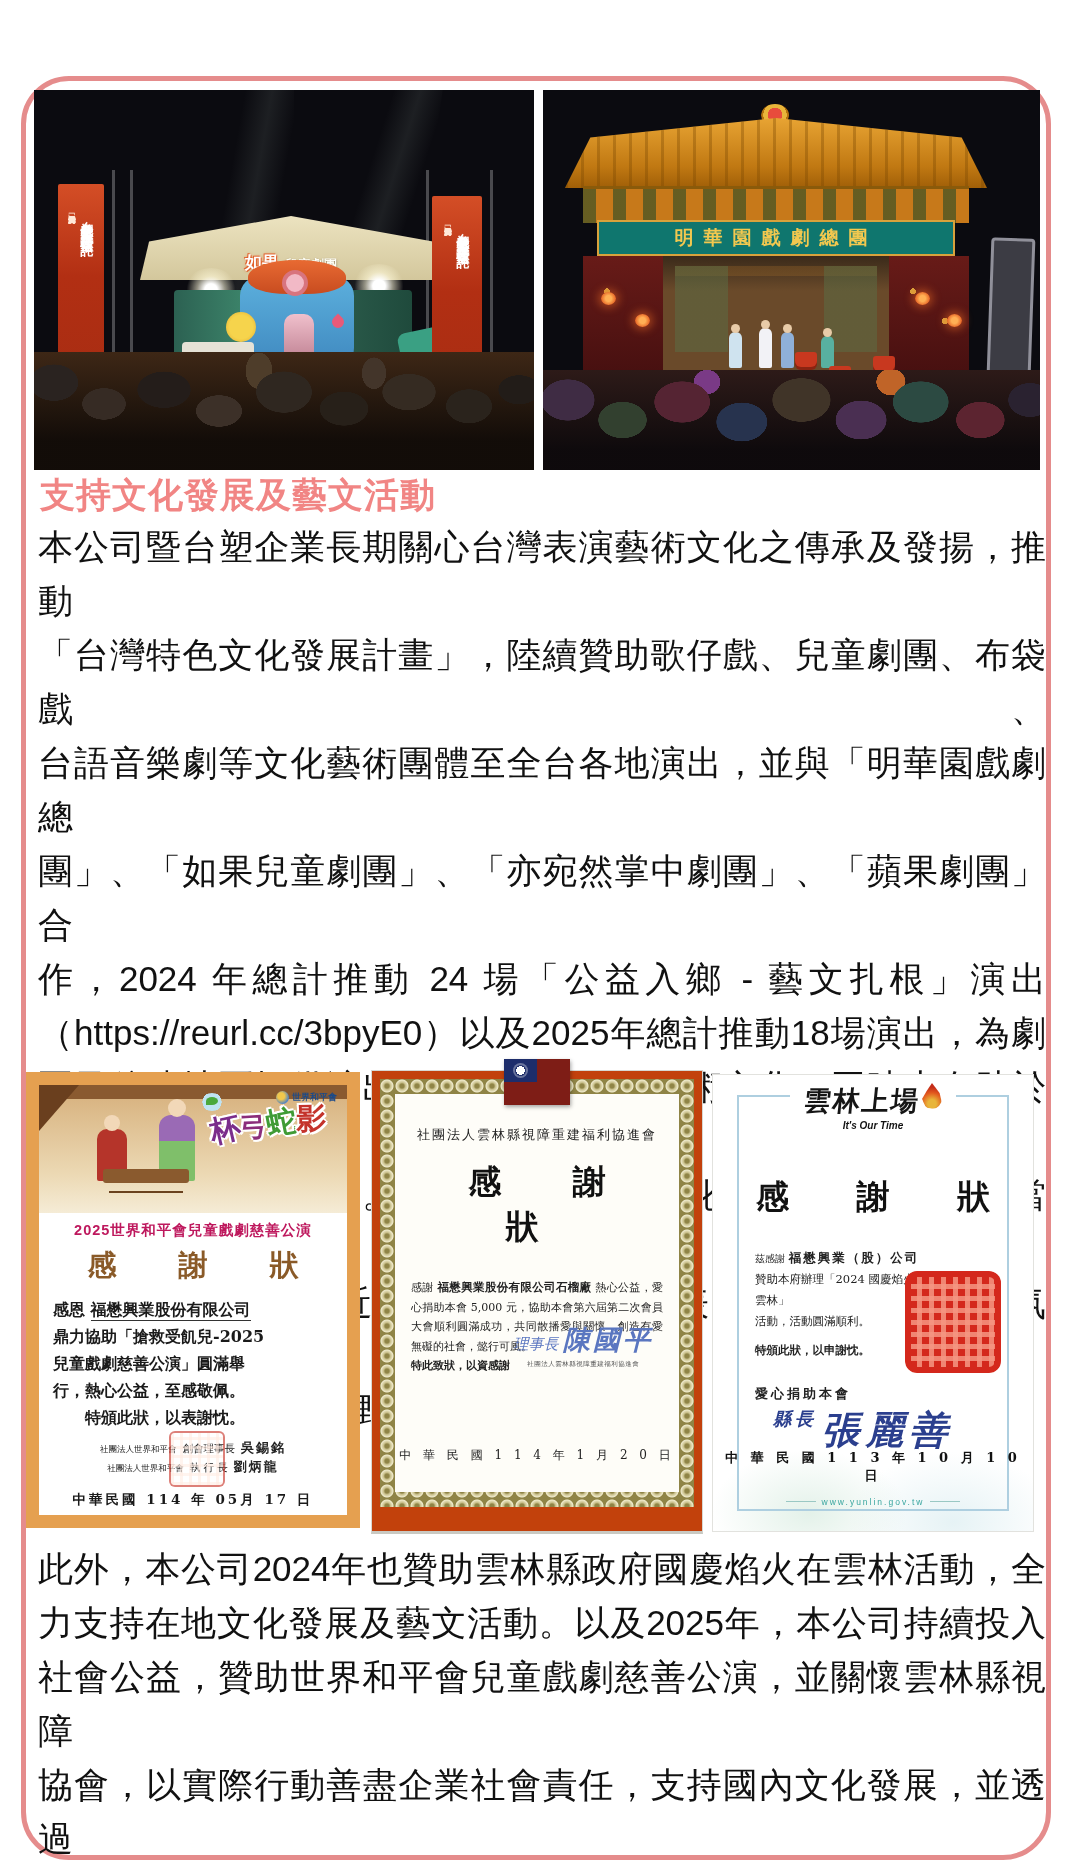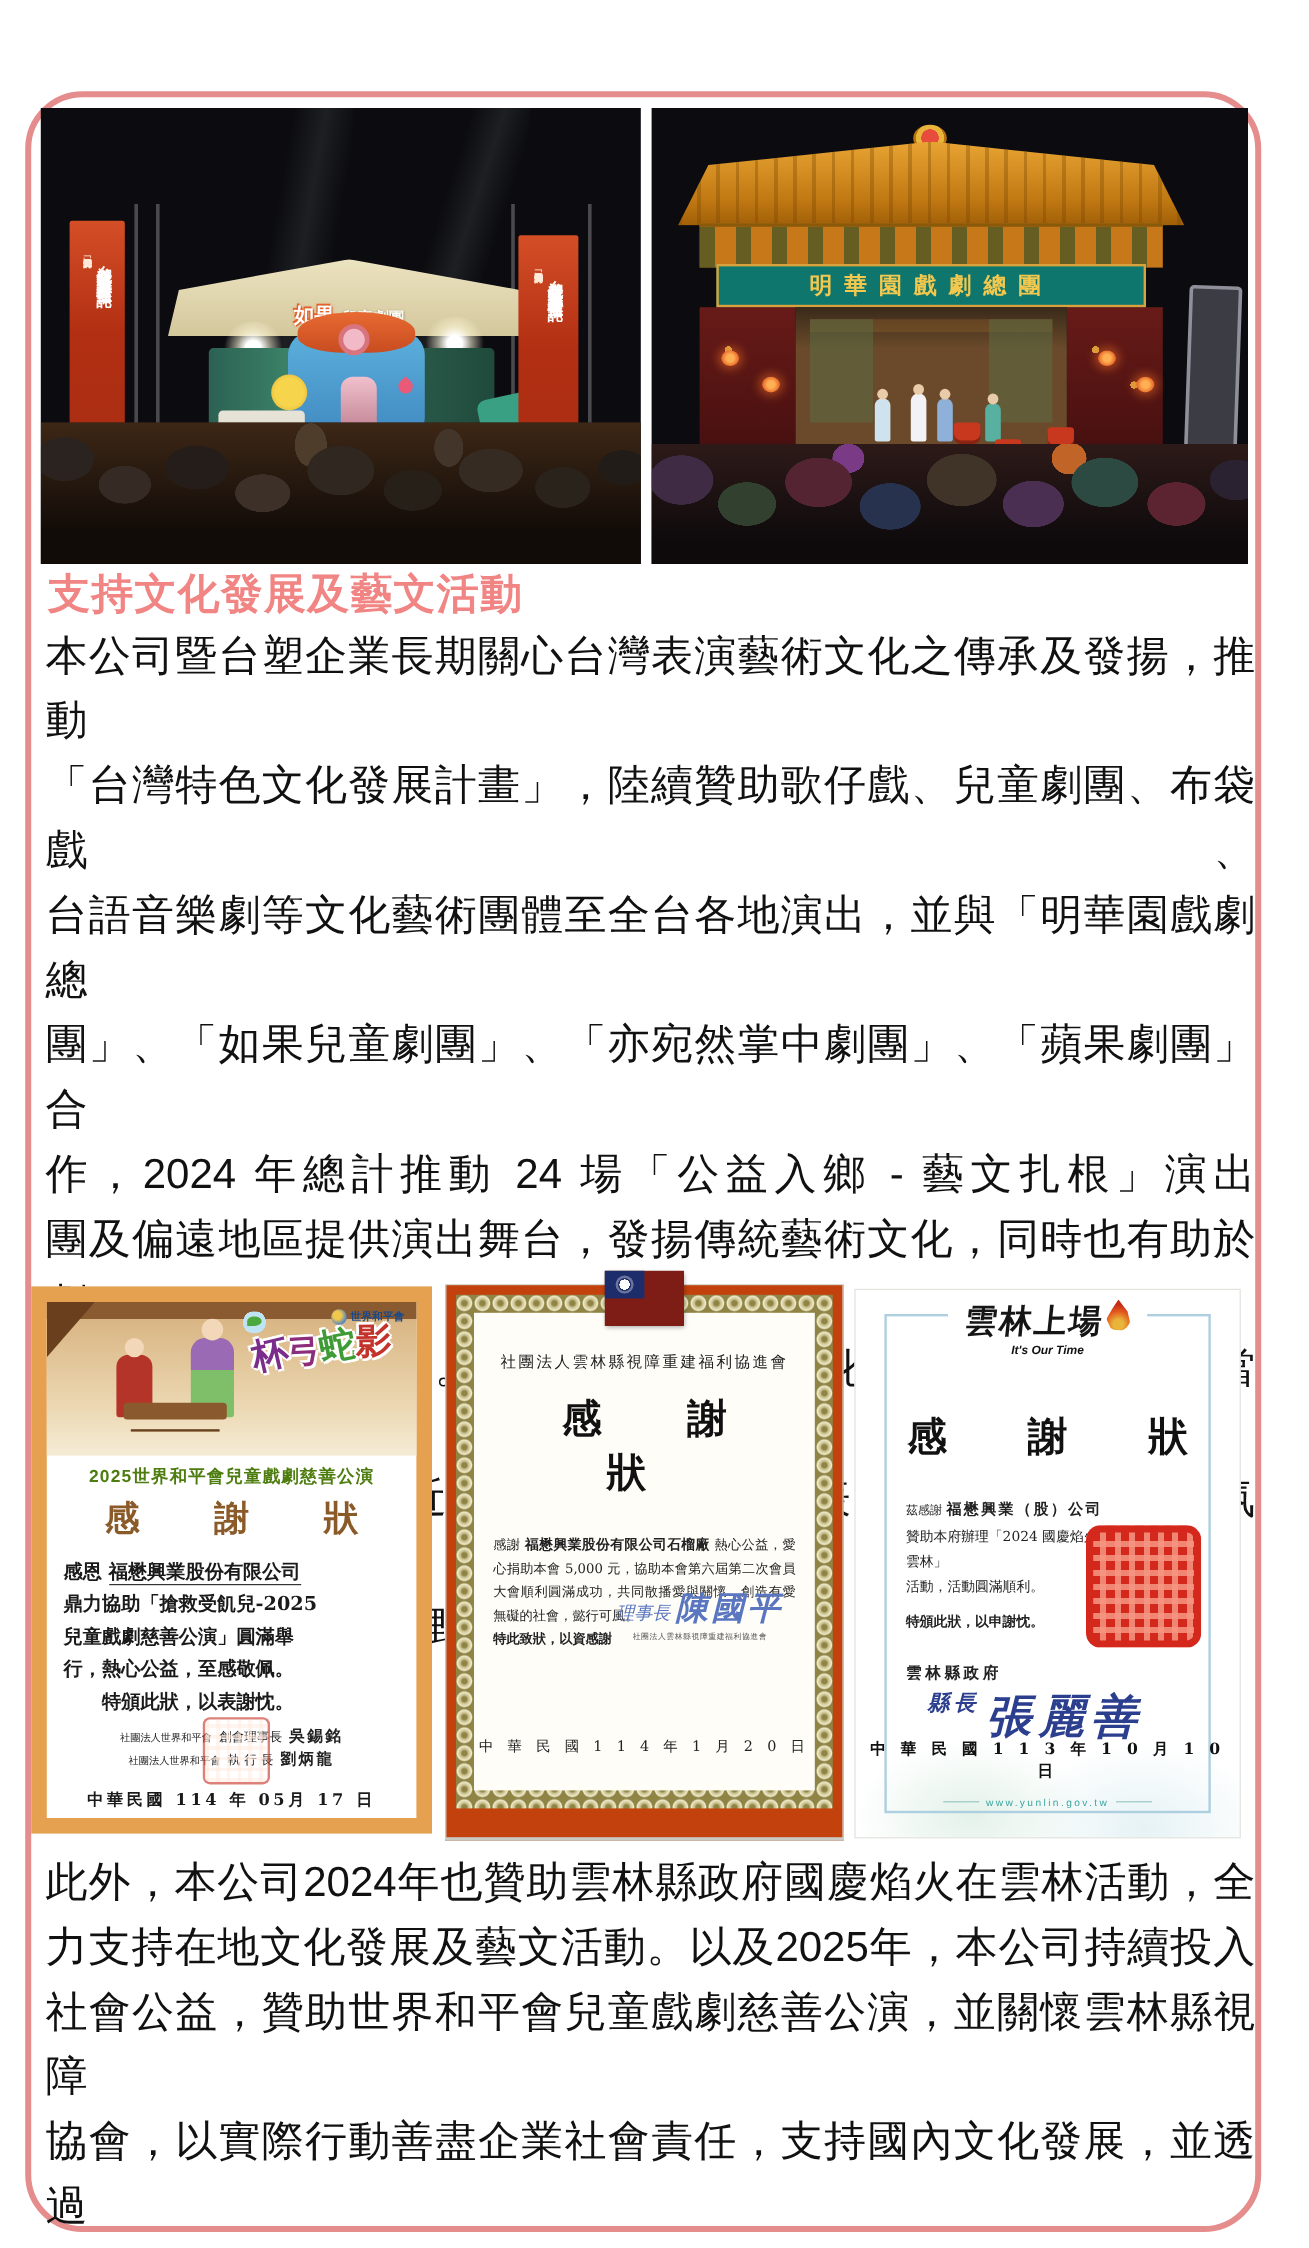--- a/index.html
+++ b/index.html
@@ -170,21 +170,21 @@
   .cl-arttitle span{display:inline-block;font-size:30px;
      text-shadow:2px 0 #fff,-2px 0 #fff,0 2px #fff,0 -2px #fff,2px 2px #fff,-2px -2px #fff;}
   .cl-arttitle span:nth-child(1){color:#7b2d8b;transform:rotate(-6deg);}
   .cl-arttitle span:nth-child(2){color:#8b2d7b;transform:rotate(4deg);font-size:27px;}
   .cl-arttitle span:nth-child(3){color:#3f9b35;transform:rotate(-4deg);}
   .cl-arttitle span:nth-child(4){color:#c4332b;transform:rotate(6deg);}
   .cl-logo{position:absolute;right:10px;top:6px;display:flex;align-items:center;gap:3px;margin-left:47px;}
   .cl-logo .orb{width:13px;height:13px;border-radius:50%;
      background:radial-gradient(circle at 40% 40%,#f2c84c 30%,#3a7bd5 75%);}
   .cl-logo .lg-name{font-size:9px;font-weight:bold;color:#1a4a8a;}
-  .cl-event{margin-top:8px;text-align:center;font-size:14.5px;font-weight:bold;color:#4d7c0f;letter-spacing:1px;}
+  .cl-event{margin-top:8px;text-align:center;font-size:14.5px;font-weight:bold;color:#be185d;letter-spacing:1px;}
   .cl-title{margin-top:6px;text-align:center;font-size:29px;font-weight:bold;color:#8a5a28;
      letter-spacing:26px;text-indent:26px;font-family:"DejaVu Serif",serif;}
   .cl-body{margin:10px 14px 0;font-family:"DejaVu Serif",serif;font-size:16px;line-height:27px;color:#1a1a1a;
      font-weight:bold;}
   .cl-body .rcpt{border-bottom:1.5px solid #333;padding-bottom:1px;}
   .cl-close{text-indent:32px;}
   .cl-sigs{position:relative;margin:8px 14px 0;font-family:"DejaVu Serif",serif;color:#222;}
   .cl-sigrow{display:flex;align-items:baseline;gap:6px;justify-content:center;line-height:17px;}
   .sig-org{font-size:8.5px;} .sig-role{font-size:10.5px;} .sig-name{font-size:13px;font-weight:bold;letter-spacing:2px;}
   .cl-seal{position:absolute;left:118px;top:-6px;width:52px;height:52px;border-radius:4px;
@@ -340,20 +340,21 @@
   </div>
 
   <h2 class="heading">支持文化發展及藝文活動</h2>
 
   <div class="para p1">
     <div class="pline">本公司暨台塑企業長期關心台灣表演藝術文化之傳承及發揚，推動</div>
     <div class="pline">「台灣特色文化發展計畫」，陸續贊助歌仔戲、兒童劇團、布袋戲、</div>
     <div class="pline">台語音樂劇等文化藝術團體至全台各地演出，並與「明華園戲劇總</div>
     <div class="pline">團」、「如果兒童劇團」、「亦宛然掌中劇團」、「蘋果劇團」合</div>
     <div class="pline">作，2024 年總計推動 24 場「公益入鄉 - 藝文扎根」演出</div>
+    <div class="pline">（https://reurl.cc/3bpyE0）以及2025年總計推動18場演出，為劇</div>
     <div class="pline">團及偏遠地區提供演出舞台，發揚傳統藝術文化，同時也有助於劇</div>
     <div class="pline">團的永續經營和發展。此舉不僅實現了文化傳承的目標，還讓當地</div>
     <div class="pline">居民可以在社區中近距離觀賞高品質的表演，提升地方文化氛圍，</div>
     <div class="pline lastline">擴大孩子們的藝術視野。</div>
   </div>
 
   <div class="cert cert-left">
     <div class="cl-art">
       <div class="cl-beam"></div>
       <div class="cl-fig1"></div>
@@ -431,21 +432,21 @@
     </div>
     <div class="cr-title">感 謝 狀</div>
     <div class="cr-body">
       <span class="salute">茲感謝</span>
       <span class="rcpt">福懋興業（股）公司</span><br>
       <span>贊助本府辦理「2024 國慶焰火在雲林」</span><br>
       <span>活動，活動圓滿順利。</span>
       <div class="cr-close">特頒此狀，以申謝忱。</div>
     </div>
     <div class="cr-seal"></div>
-    <div class="cr-org">雲林縣政府</div>
+    <div class="cr-org">愛心捐助本會</div>
     <div class="cr-sig">
       <span class="t">縣長</span>
       <span class="n">張麗善</span>
     </div>
     <div class="cr-date">中 華 民 國 1 1 3 年 1 0 月 1 0 日</div>
     <div class="cr-url">www.yunlin.gov.tw</div>
   </div>
 
   <div class="para p2">
     <div class="pline">此外，本公司2024年也贊助雲林縣政府國慶焰火在雲林活動，全</div>

